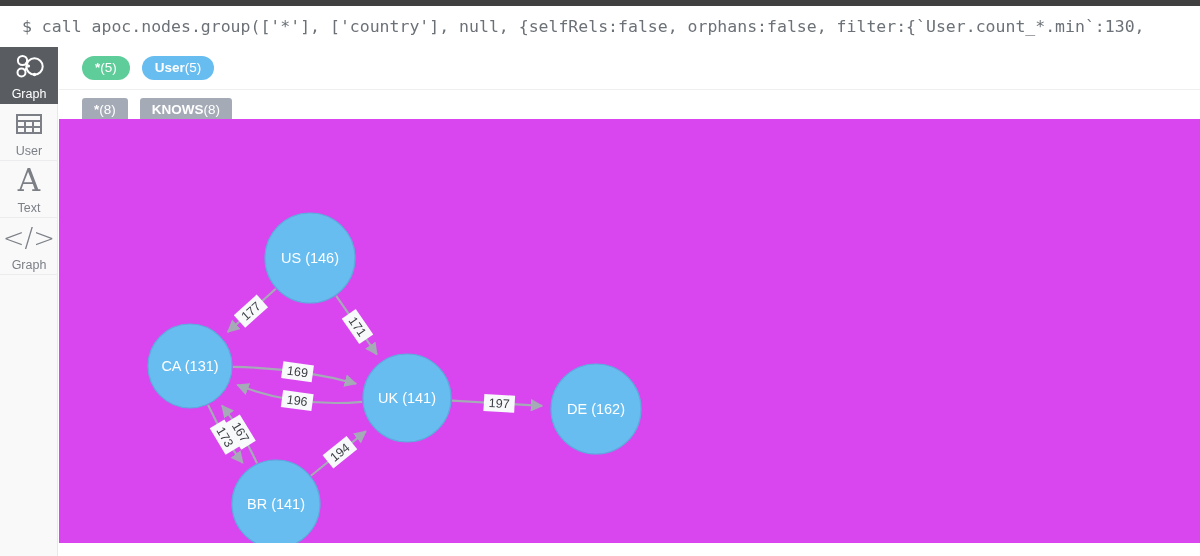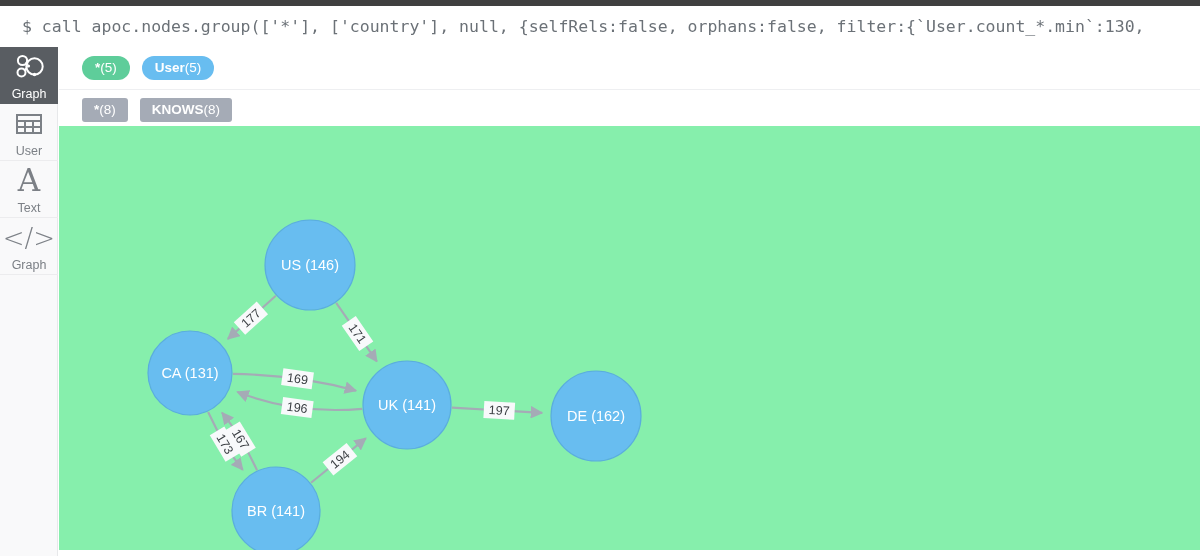--- a/index.html
+++ b/index.html
@@ -138,24 +138,24 @@
     padding: 4px 12px 5px 12px;
     line-height: 15px;
   }
   .pill-green { background: #5ecd9a; }
   .pill-blue  { background: #68bdf0; align-items: flex-end; }
   .pill-grey  { background: #a5abb6; }
 
   
   #graph-canvas {
     position: absolute;
-    left: 0; top: 79px;
+    left: 0; top: 72px;
     width: 1141px;
     height: 424px;
-    background: #86efac;
+    background: #d946ef;
     overflow: hidden;
   }
   #graph-svg { display: block; }
   .node-circle {
     fill: #68bdf0;
     stroke: #5aadde;
     stroke-width: 1.2;
     cursor: pointer;
   }
   .node-label {

